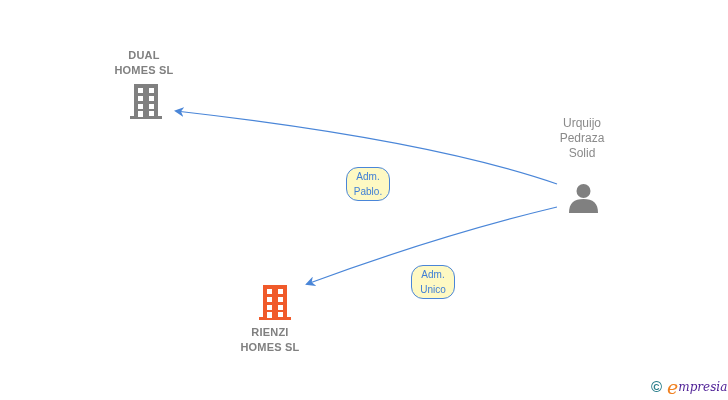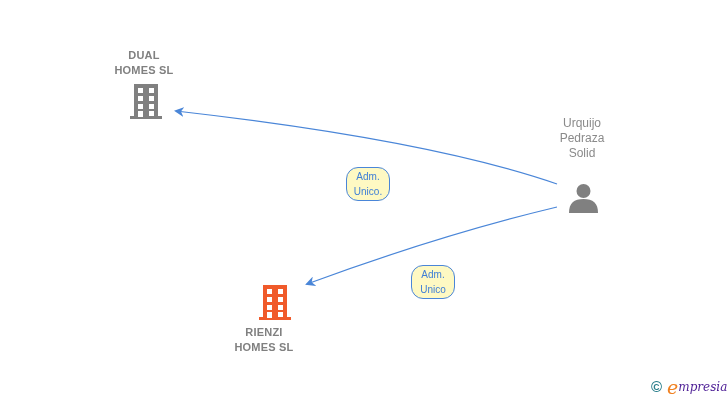--- a/index.html
+++ b/index.html
@@ -59,38 +59,38 @@
     <rect x="9" y="4" width="5" height="5"></rect>
       <rect x="20" y="4" width="5" height="5"></rect>
     <rect x="9" y="12" width="5" height="5"></rect>
       <rect x="20" y="12" width="5" height="5"></rect>
     <rect x="9" y="20" width="5" height="5"></rect>
       <rect x="20" y="20" width="5" height="5"></rect>
     <rect x="9" y="27" width="5" height="6"></rect>
       <rect x="20" y="27" width="5" height="5"></rect>
   </g>
 </svg>
-<div class="node-label company-label" style="left:216px; top:325px; width:96px;">
+<div class="node-label company-label" style="left:222px; top:325px; width:96px;">
   <div>RIENZI</div>
   <div>HOMES  SL</div>
 </div>
 
 <div class="node-label person-label" style="left:542px; top:116px; width:80px;">
   <div>Urquijo</div>
   <div>Pedraza</div>
   <div>Solid</div>
 </div>
 <svg class="icon" style="left:568px; top:183px;" width="31" height="31" viewBox="0 0 31 31">
   <circle cx="15.5" cy="8" r="7" fill="#808080"></circle>
   <path d="M1,30 C1,20 6,16 15.5,16 C25,16 30,20 30,30 Z" fill="#808080"></path>
 </svg>
 
 <div class="edge-label" style="left:346px; top:130px; width:44px; height:34px;">
   <span>Adm.</span>
-  <span>Unico.</span>
+  <span>Pablo.</span>
 </div>
 <div class="edge-label" style="left:411px; top:228px; width:44px; height:34px;">
   <span>Adm.</span>
   <span>Unico</span>
 </div>
 
 <div class="brand">
   <span class="copy">©</span>
   <span class="e">e</span>
   <span class="rest">mpresia</span>

